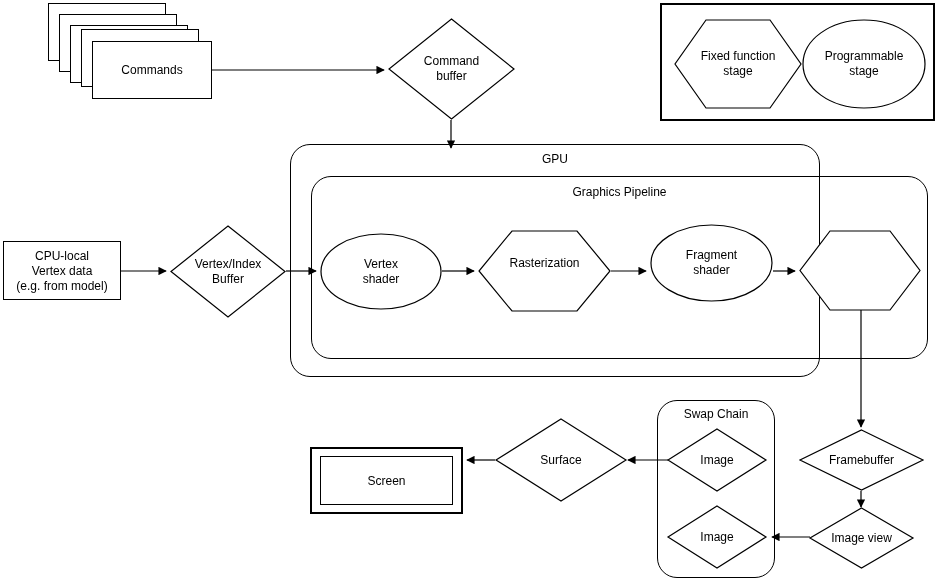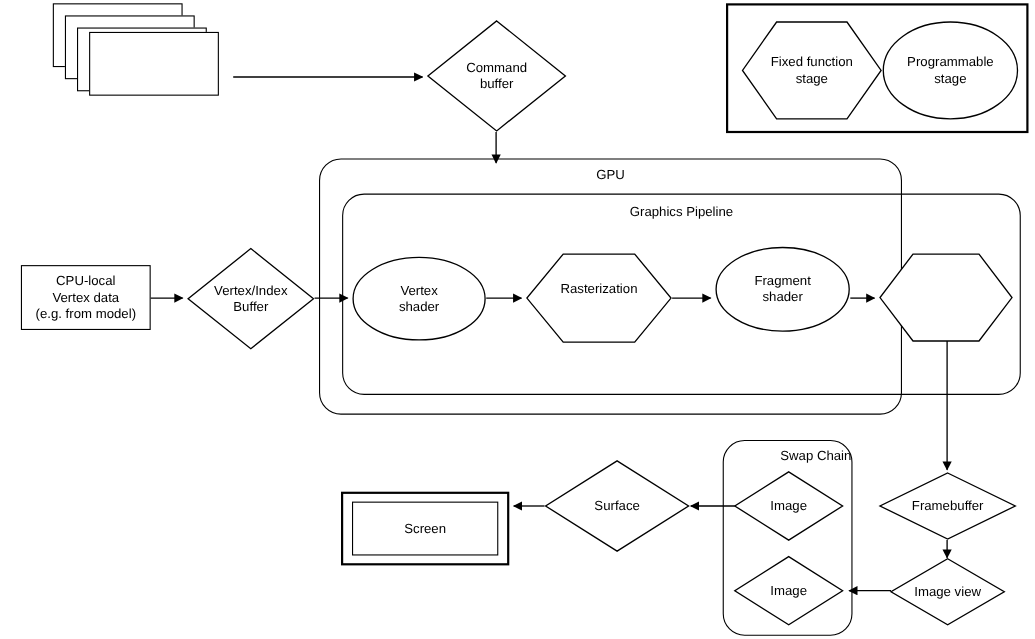--- a/index.html
+++ b/index.html
@@ -114,20 +114,23 @@
       <path d="M 668 460 L 628 460" marker-end="url(#arrow)"></path>
 
       <path d="M 495 460 L 467 460" marker-end="url(#arrow)"></path>
     </g>
   </svg>
 
   <div class="node rect" style="left:48px; top:3px; width:118px; height:58px;"></div>
   <div class="node rect" style="left:59px; top:14px; width:118px; height:58px;"></div>
   <div class="node rect" style="left:70px; top:25px; width:118px; height:58px;"></div>
   <div class="node rect" style="left:81px; top:29px; width:118px; height:58px;"></div>
+  <div class="node rect" style="left:92px; top:41px; width:120px; height:58px;">
+    <span class="lbl">Commands</span>
+  </div>
 
   <div class="node" style="left:388px; top:18px; width:127px; height:102px;">
     <svg class="shape" width="127" height="102" viewBox="0 0 127 102" xmlns="http://www.w3.org/2000/svg">
       <polygon points="63.5,1 126,51 63.5,101 1,51" fill="#ffffff" stroke="#000000" stroke-width="1.2"></polygon>
     </svg>
     <span class="lbl">Command
 buffer</span>
   </div>
 
   <div class="node legend-box" style="left:660px; top:3px; width:275px; height:118px;">
@@ -177,36 +180,36 @@
     <span class="lbl">Fragment
 shader</span>
   </div>
 
   <div class="node" style="left:799px; top:230px; width:122px; height:81px;">
     <svg class="shape" width="122" height="81" viewBox="0 0 122 81" xmlns="http://www.w3.org/2000/svg">
       <polygon points="31,1 91,1 121,40.5 91,80 31,80 1,40.5" fill="#ffffff" stroke="#000000" stroke-width="1.2"></polygon>
     </svg>
   </div>
 
-  <div class="node rect" style="left:3px; top:241px; width:118px; height:59px;margin-left:16px;">
+  <div class="node rect" style="left:3px; top:241px; width:118px; height:59px;">
     <span class="lbl">CPU-local
 Vertex data
 (e.g. from model)</span>
   </div>
 
   <div class="node" style="left:170px; top:225px; width:116px; height:93px;">
     <svg class="shape" width="116" height="93" viewBox="0 0 116 93" xmlns="http://www.w3.org/2000/svg">
       <polygon points="58,1 115,46.5 58,92 1,46.5" fill="#ffffff" stroke="#000000" stroke-width="1.2"></polygon>
     </svg>
     <span class="lbl">Vertex/Index
 Buffer</span>
   </div>
 
   <div class="node rounded" style="left:657px; top:400px; width:118px; height:178px;">
-    <div class="container-title" style="top:6px;text-align:right;">Swap Chain</div>
+    <div class="container-title" style="top:6px;">Swap Chain</div>
   </div>
 
   <div class="node" style="left:667px; top:428px; width:100px; height:64px;">
     <svg class="shape" width="100" height="64" viewBox="0 0 100 64" xmlns="http://www.w3.org/2000/svg">
       <polygon points="50,1 99,32 50,63 1,32" fill="#ffffff" stroke="#000000" stroke-width="1.2"></polygon>
     </svg>
     <span class="lbl">Image</span>
   </div>
 
   <div class="node" style="left:667px; top:505px; width:100px; height:64px;">

